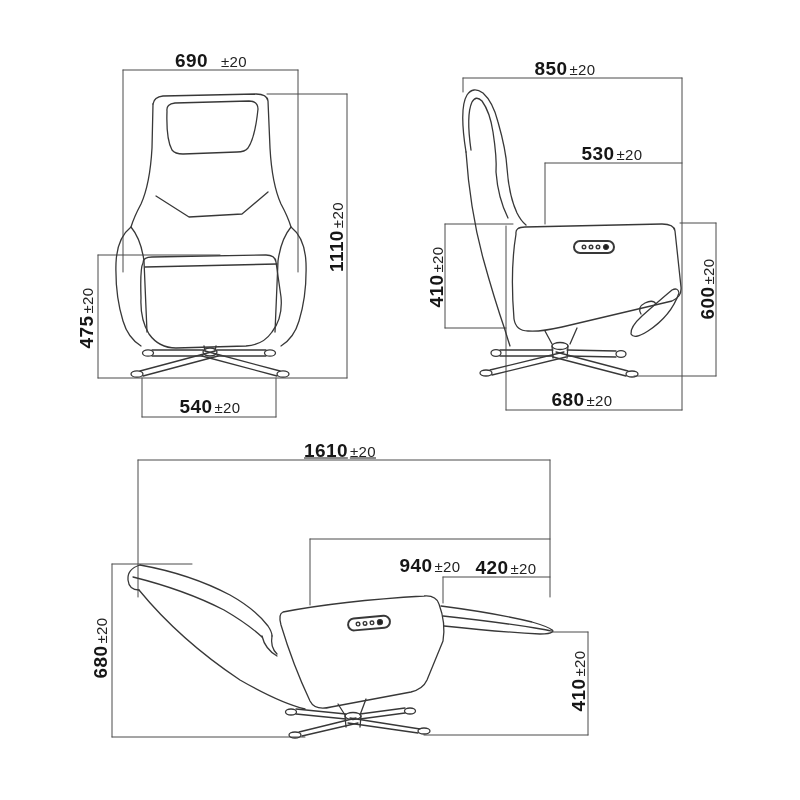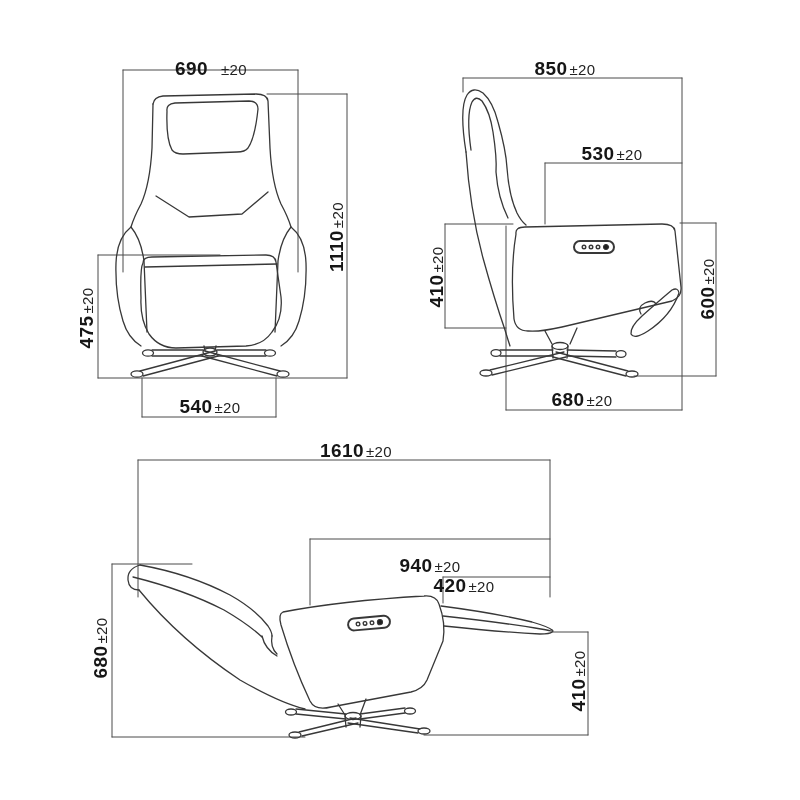--- a/index.html
+++ b/index.html
@@ -144,21 +144,21 @@
         <path d="M360,714 L405,708 M360,719 L405,713"></path>
         <ellipse cx="410" cy="711" rx="5.5" ry="3"></ellipse>
         <path d="M356,718 L299,732 M358,723 L302,736"></path>
         <ellipse cx="295" cy="735" rx="6" ry="3"></ellipse>
         <path d="M350,718 L420,729 M348,723 L418,733"></path>
         <ellipse cx="424" cy="731" rx="6" ry="3"></ellipse>
       </g>
     </g>
   </svg>
 
-  <div class="dim-label" style="left:211px;top:68px;gap:11px;">
+  <div class="dim-label" style="left:211px;top:60px;gap:11px;">
     <span class="val">690</span>
       <span class="tol">±20</span>
   </div>
   <div class="dim-label vertical" style="left:336px;top:237px;">
     <span class="val">1110</span>
       <span class="tol">±20</span>
   </div>
   <div class="dim-label vertical" style="left:86px;top:318px;">
     <span class="val">475</span>
       <span class="tol">±20</span>
@@ -182,29 +182,29 @@
   </div>
   <div class="dim-label vertical" style="left:707px;top:289px;">
     <span class="val">600</span>
       <span class="tol">±20</span>
   </div>
   <div class="dim-label" style="left:582px;top:399px;">
     <span class="val">680</span>
       <span class="tol">±20</span>
   </div>
 
-  <div class="dim-label" style="left:356px;top:450px;">
+  <div class="dim-label" style="left:340px;top:450px;text-decoration:underline;">
     <span class="val">1610</span>
       <span class="tol">±20</span>
   </div>
   <div class="dim-label" style="left:430px;top:529px;margin-top:36px;">
     <span class="val">940</span>
       <span class="tol">±20</span>
   </div>
-  <div class="dim-label" style="left:464px;top:567px;margin-top:18px;">
+  <div class="dim-label" style="left:506px;top:567px;">
     <span class="val">420</span>
       <span class="tol">±20</span>
   </div>
   <div class="dim-label vertical" style="left:100px;top:648px;">
     <span class="val">680</span>
       <span class="tol">±20</span>
   </div>
   <div class="dim-label vertical" style="left:578px;top:681px;">
     <span class="val">410</span>
       <span class="tol">±20</span>

